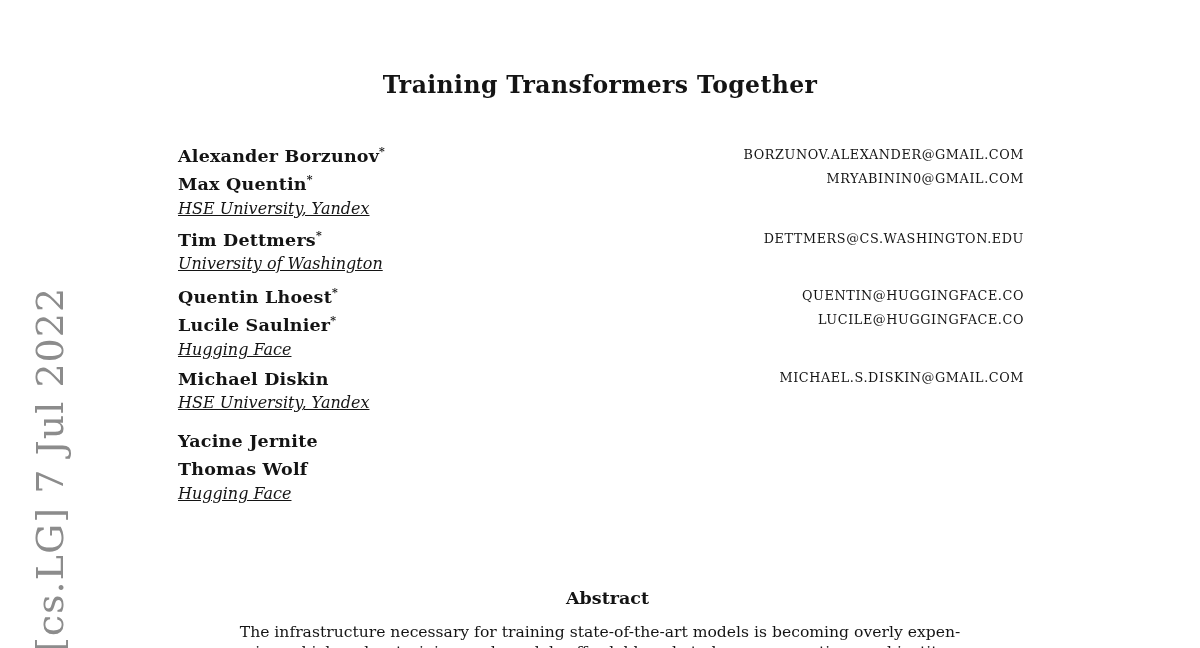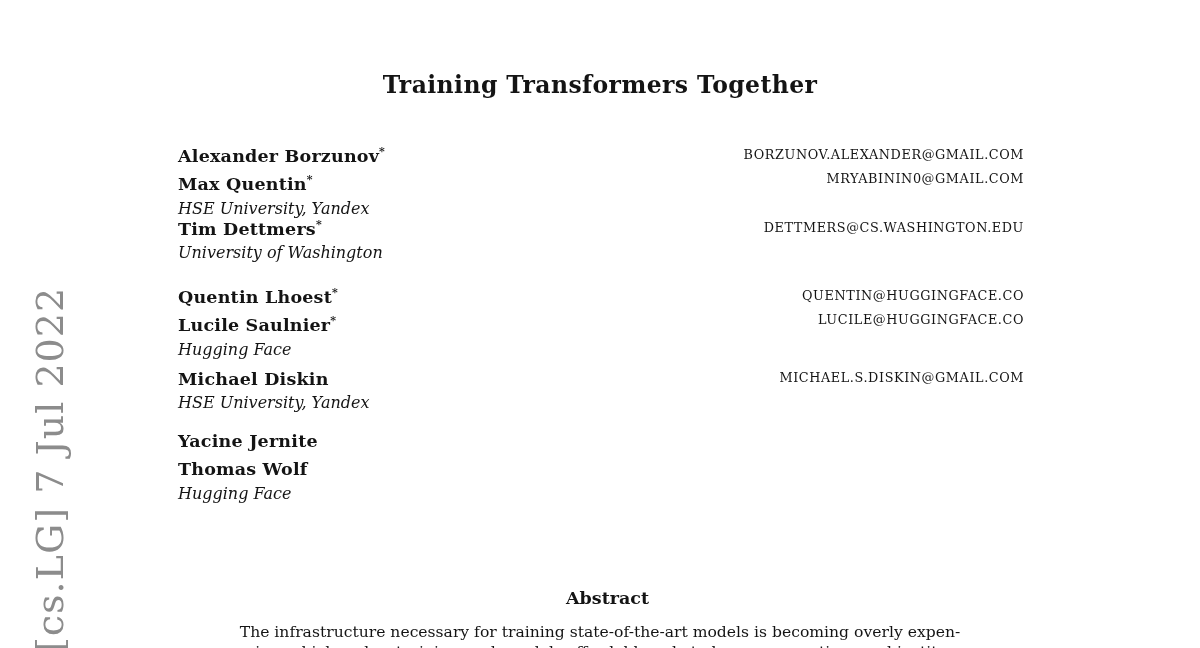--- a/index.html
+++ b/index.html
@@ -51,33 +51,34 @@
     line-height: 23.5px;
     letter-spacing: 0.2px;
     white-space: nowrap;
   }
   .name-line sup { font-size: 11px; font-weight: bold; }
   .affiliation-line {
     font-size: 16px;
     font-style: italic;
     line-height: 23.5px;
     white-space: nowrap;
+    text-decoration: underline;
   }
   .email-line {
     font-size: 12.8px;
     line-height: 23.5px;
     letter-spacing: 0.6px;
     white-space: nowrap;
     padding-top: 3px;
   }
   .email-line + .email-line { padding-top: 0; }
 
   
   .g0 { top: 140px; }
-  .g1 { top: 213px; }
+  .g1 { top: 224px; }
   .g2 { top: 281px; }
   .g3 { top: 363px; }
   .g4 { top: 425px; }
 
   .abstract-heading {
     position: absolute;
     top: 588px;
     left: 0;
     width: 100%;
     text-align: center;

